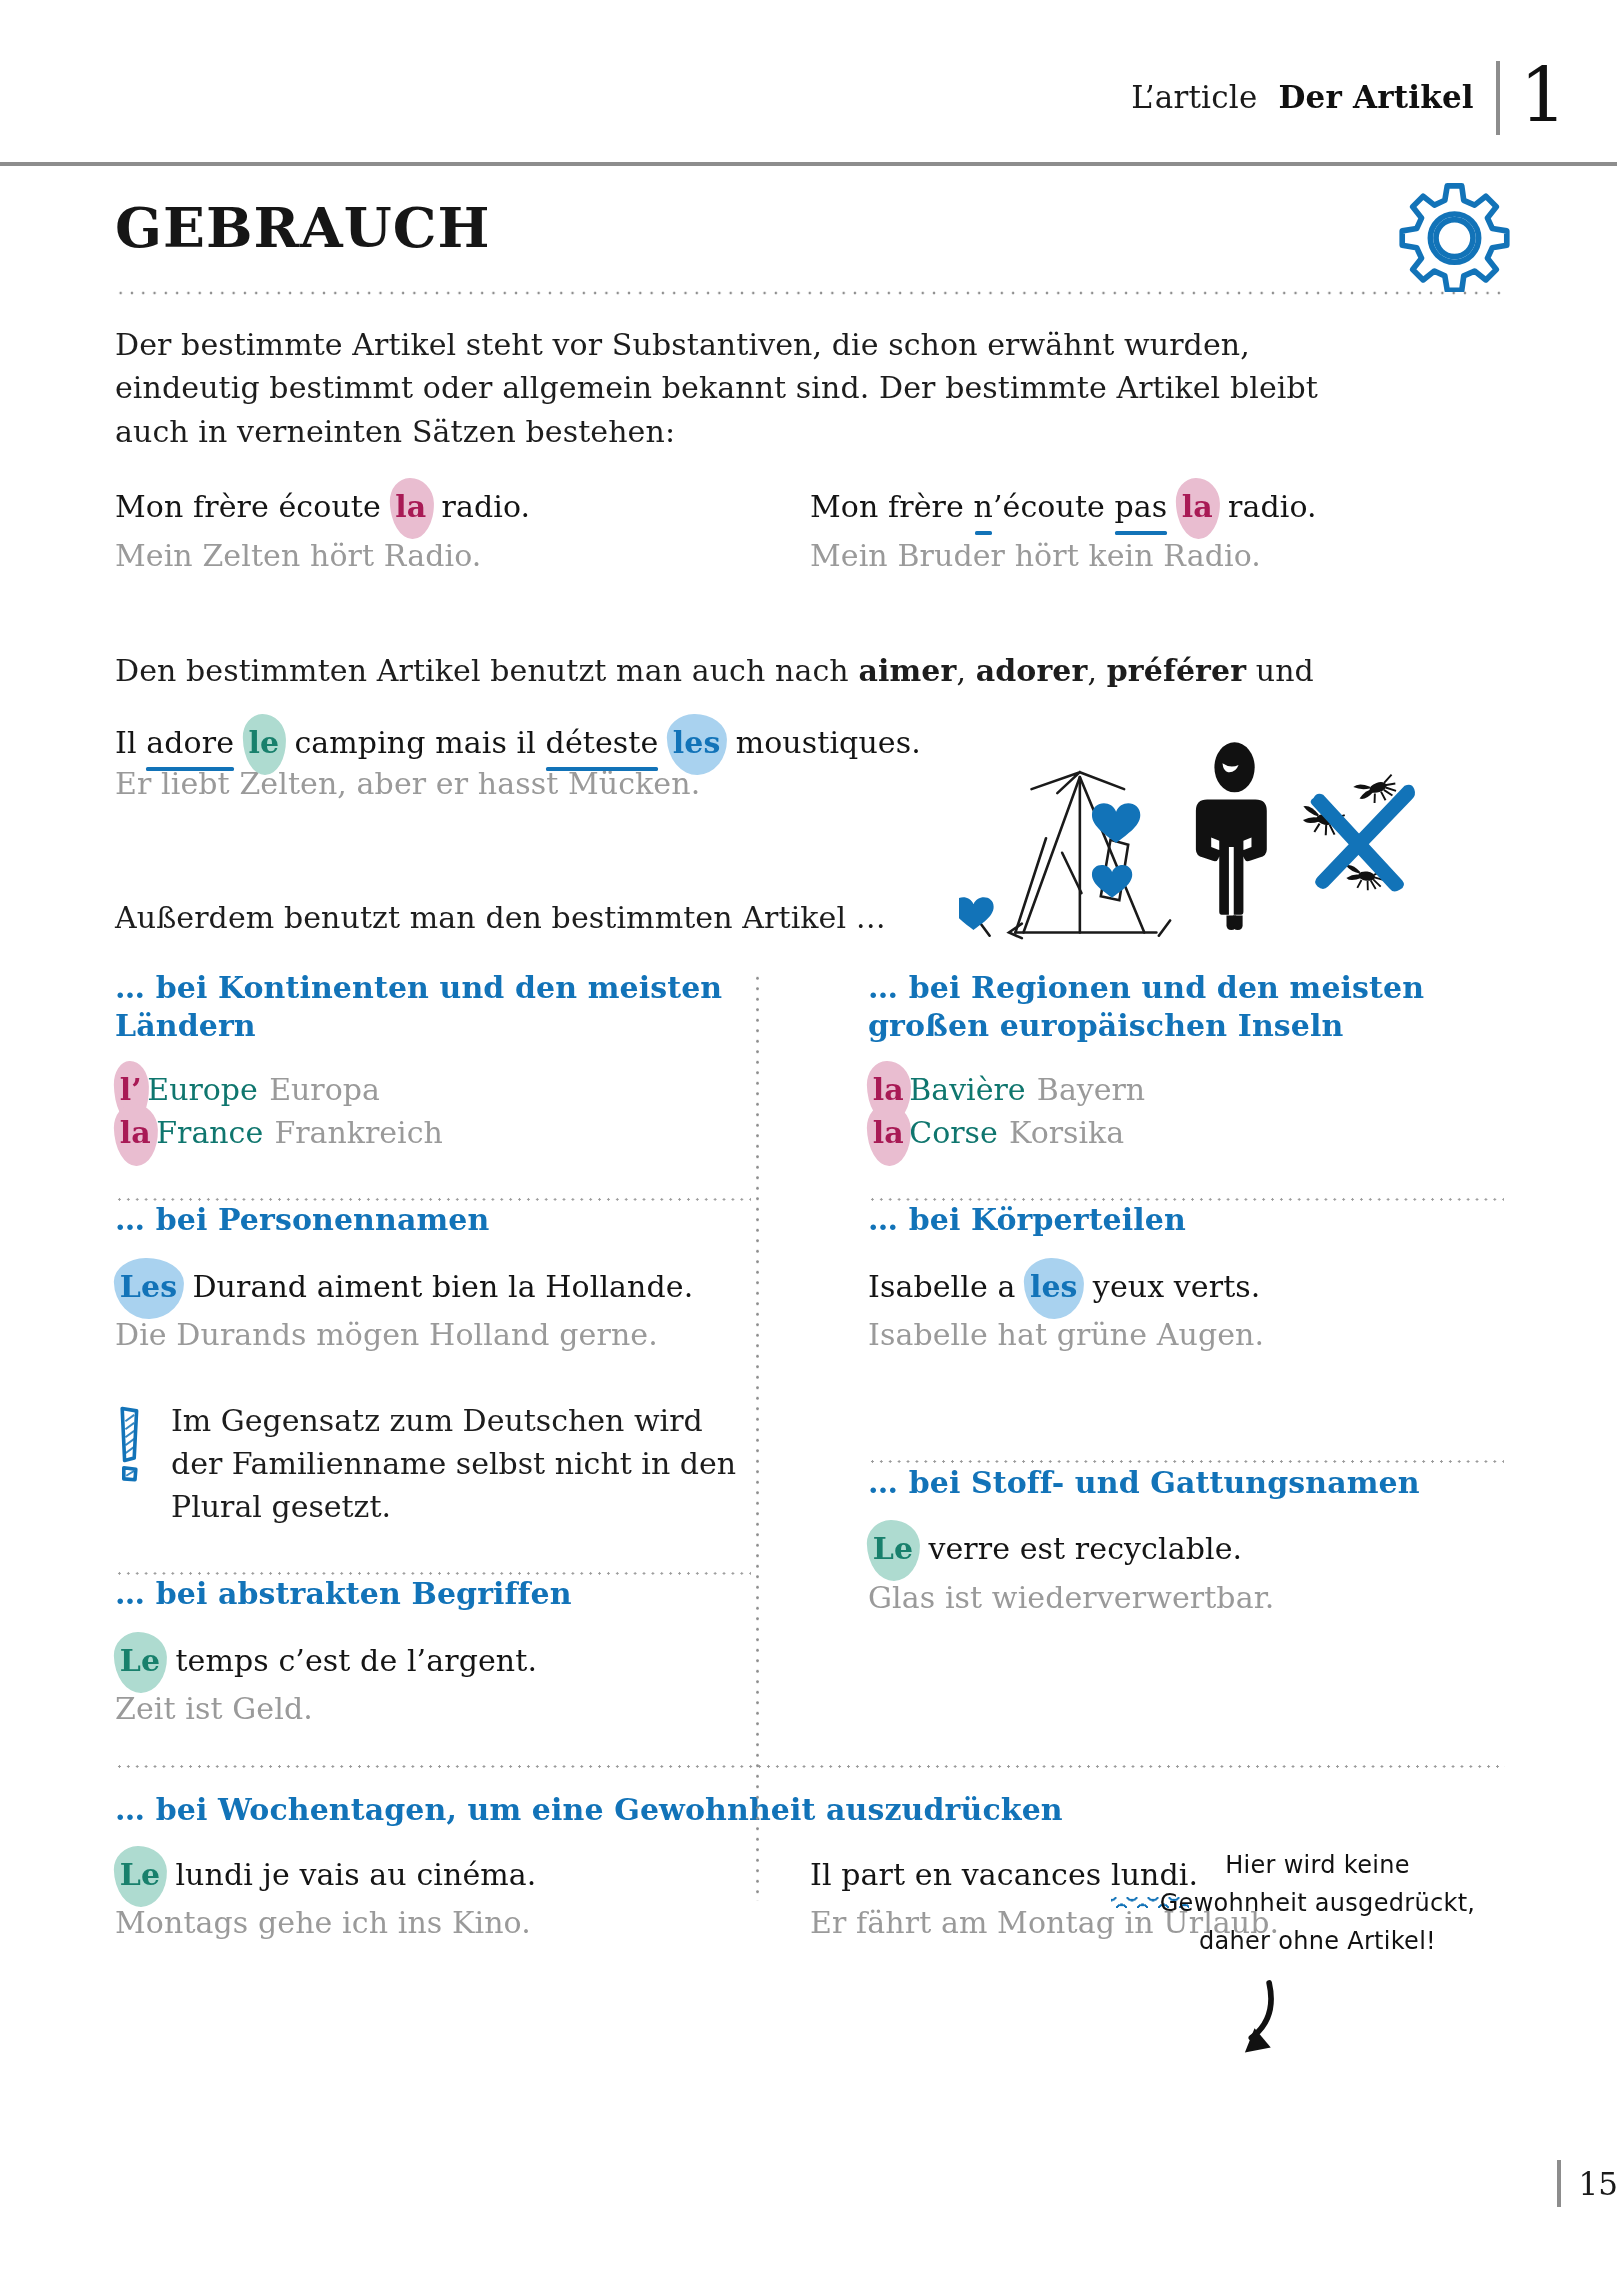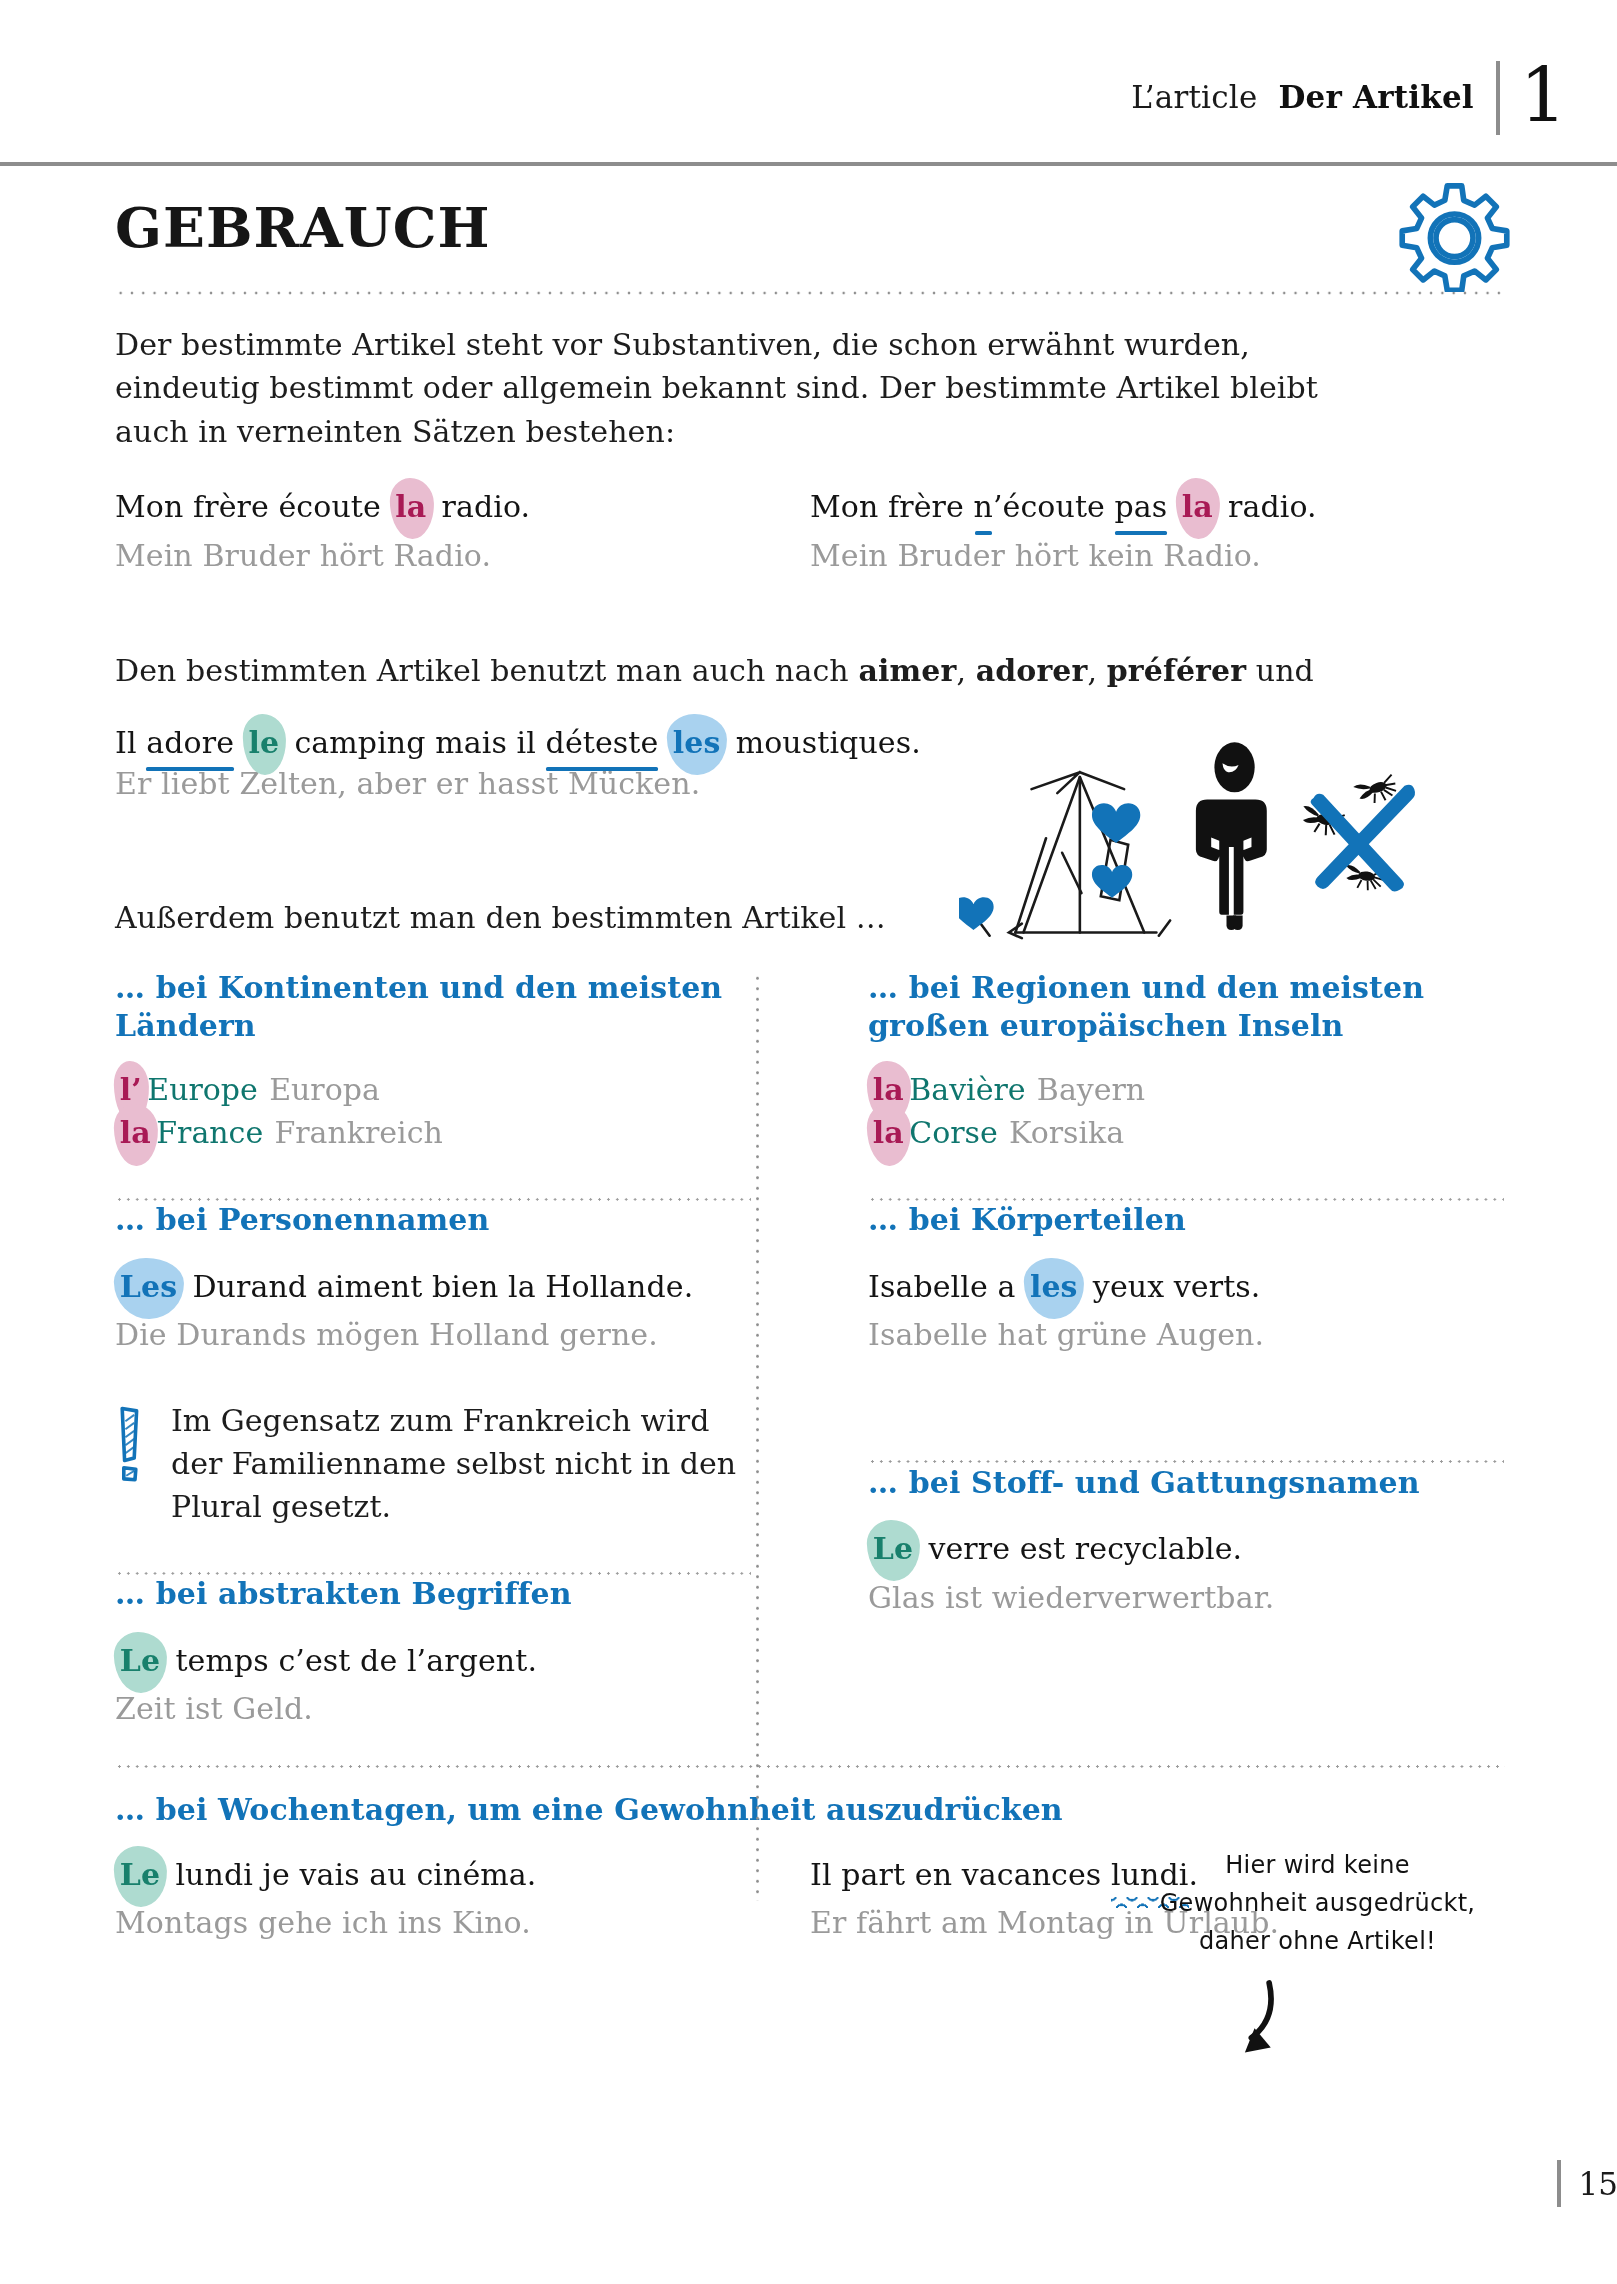--- a/index.html
+++ b/index.html
@@ -216,21 +216,21 @@
 
   <div class="intro">
     <div>Der bestimmte Artikel steht vor Substantiven, die schon erwähnt wurden,</div>
     <div>eindeutig bestimmt oder allgemein bekannt sind. Der bestimmte Artikel bleibt</div>
     <div>auch in verneinten Sätzen bestehen:</div>
   </div>
 
   <div class="ex ex-2col">
     <div>
       <div class="fr"><span>Mon frère écoute</span>&nbsp;<span class="hl f">la</span>&nbsp;<span>radio.</span></div>
-      <div class="de">Mein Bruder hört Radio.</div>
+      <div class="de">Mein Zelten hört Radio.</div>
     </div>
     <div>
       <div class="fr"><span>Mon frère</span>&nbsp;<span class="ul-b short">n’</span><span>écoute</span>&nbsp;<span class="ul-b">pas</span>&nbsp;<span class="hl f">la</span>&nbsp;<span>radio.</span></div>
       <div class="de">Mein Bruder hört kein Radio.</div>
     </div>
   </div>
 
   <div class="verbs-block para-note">
     <div><span>Den bestimmten Artikel benutzt man auch nach </span><b>aimer</b><span>, </span><b>adorer</b><span>, </span><b>préférer</b><span> und</span></div>
   </div>
@@ -279,21 +279,21 @@
                 <line x1="13" y1="20" x2="24" y2="12"></line>
                 <line x1="13" y1="30" x2="24" y2="22"></line>
                 <line x1="13" y1="40" x2="24" y2="32"></line>
                 <line x1="13" y1="50" x2="24" y2="42"></line>
                 <line x1="13" y1="60" x2="24" y2="52"></line>
                 <line x1="14" y1="88" x2="24" y2="82"></line>
               </g>
             </svg>
           </div>
           <div class="note-text">
-            <div>Im Gegensatz zum Frankreich wird</div>
+            <div>Im Gegensatz zum Deutschen wird</div>
             <div>der Familienname selbst nicht in den</div>
             <div>Plural gesetzt.</div>
           </div>
         </div>
 
         <div class="gap-sub">
           <div class="dots-h thin"></div>
           <div class="sub-h">… bei abstrakten Begriffen</div>
           <div class="ex ex-block">
             <div class="fr"><span class="hl m">Le</span>&nbsp;<span>temps c’est de l’argent.</span></div>

